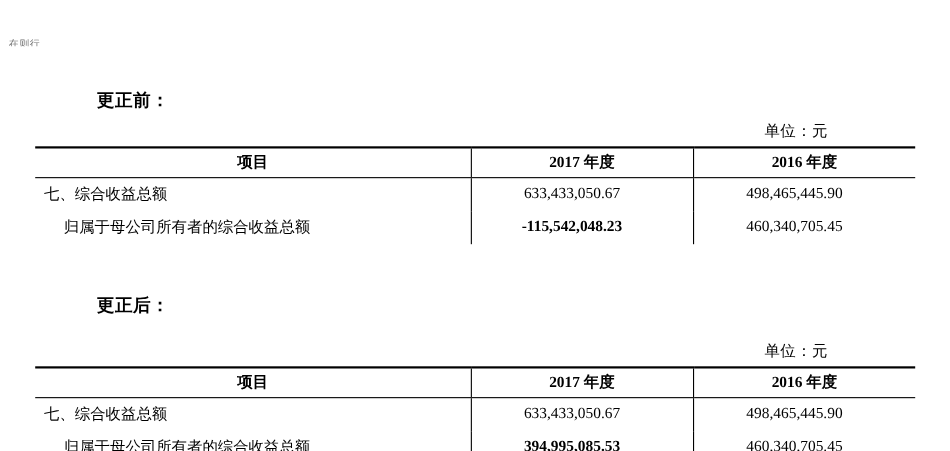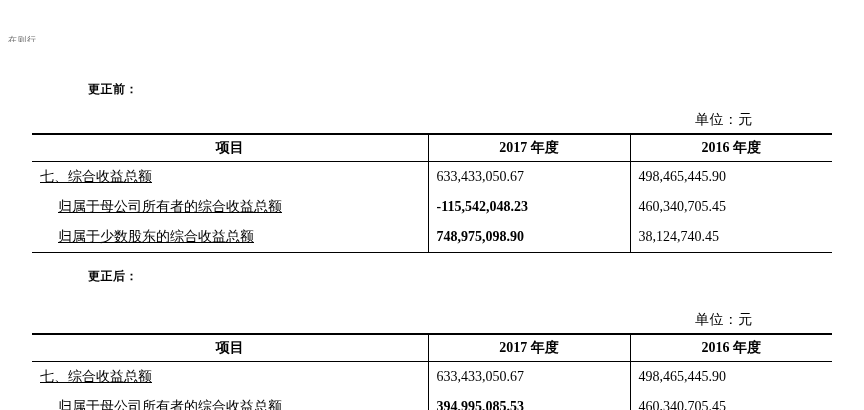--- a/index.html
+++ b/index.html
@@ -39,21 +39,21 @@
     top: 6px;
     left: 80px;
     font-size: 16.5px;
     font-weight: bold;
     letter-spacing: 0.2px;
     white-space: nowrap;
   }
   .section-label {
     position: absolute;
     left: 88px;
-    font-size: 12px;
+    font-size: 16px;
     font-weight: bold;
     letter-spacing: 0.5px;
   }
   .label-before { top: 44px; }
   .label-after  { top: 231px; }
 
   .unit {
     position: absolute;
     font-size: 14px;
     letter-spacing: 0.4px;
@@ -93,24 +93,23 @@
     padding: 5px 8px;
     height: 20px;
     border-bottom: none;
   }
   table.fin tr.data-row.last td {
     border-bottom: 1.6px solid #000;
   }
   td.item {
     text-align: left;
     white-space: nowrap;
-    text-decoration: underline;
   }
   td.num {
-    text-align: left;
+    text-align: center;
     padding-right: 26px !important;
     font-family: "Liberation Serif", serif;
     white-space: nowrap;
   }
   td.num.bold { font-weight: bold; }
   .indent-1 { padding-left: 26px !important; }
 </style>
 </head>
 <body>
 
@@ -137,25 +136,20 @@
       <tr class="data-row">
         <td class="item">七、综合收益总额</td>
         <td class="num colsep">633,433,050.67</td>
         <td class="num colsep">498,465,445.90</td>
       </tr>
       <tr class="data-row">
         <td class="item indent-1">归属于母公司所有者的综合收益总额</td>
         <td class="num colsep bold">-115,542,048.23</td>
         <td class="num colsep">460,340,705.45</td>
       </tr>
-      <tr class="data-row last">
-        <td class="item indent-1">归属于少数股东的综合收益总额</td>
-        <td class="num colsep bold">748,975,098.90</td>
-        <td class="num colsep">38,124,740.45</td>
-      </tr>
     </tbody>
   </table>
 
   <div class="section-label label-after">更正后：</div>
   <div class="unit unit-after">单位：元</div>
 
   <table class="fin t-after">
     <colgroup>
         <col class="c1">
         <col class="c2">

